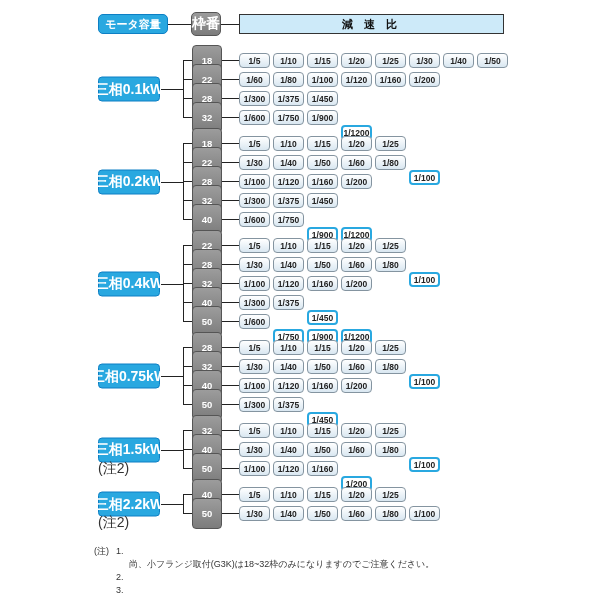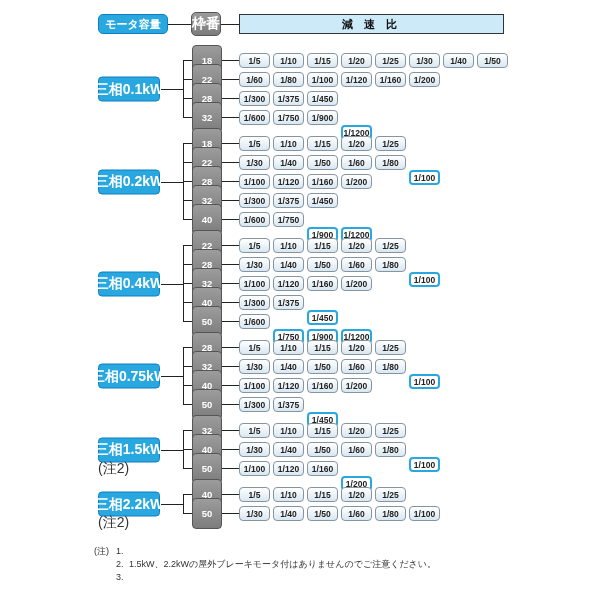--- a/index.html
+++ b/index.html
@@ -337,22 +337,26 @@
       </div>
     </div>
 
   <div class="notes">
     <div class="note-line">
       <span class="np">(注)</span>
       <span class="nn">1.</span>
     </div>
     <div class="note-line">
       <span class="np"></span>
+      <span class="nn"></span>
+      <span class="nt">尚、小フランジ取付(G3K)は18~32枠のみになりますのでご注意ください。</span>
+    </div>
+    <div class="note-line">
+      <span class="np"></span>
       <span class="nn">2.</span>
-      <span class="nt">1.5kW、2.2kWの屋外ブレーキモータ付はありませんのでご注意ください。</span>
     </div>
     <div class="note-line">
       <span class="np"></span>
       <span class="nn">3.</span>
     </div>
   </div>
 
 </div>
 
 </body></html>

